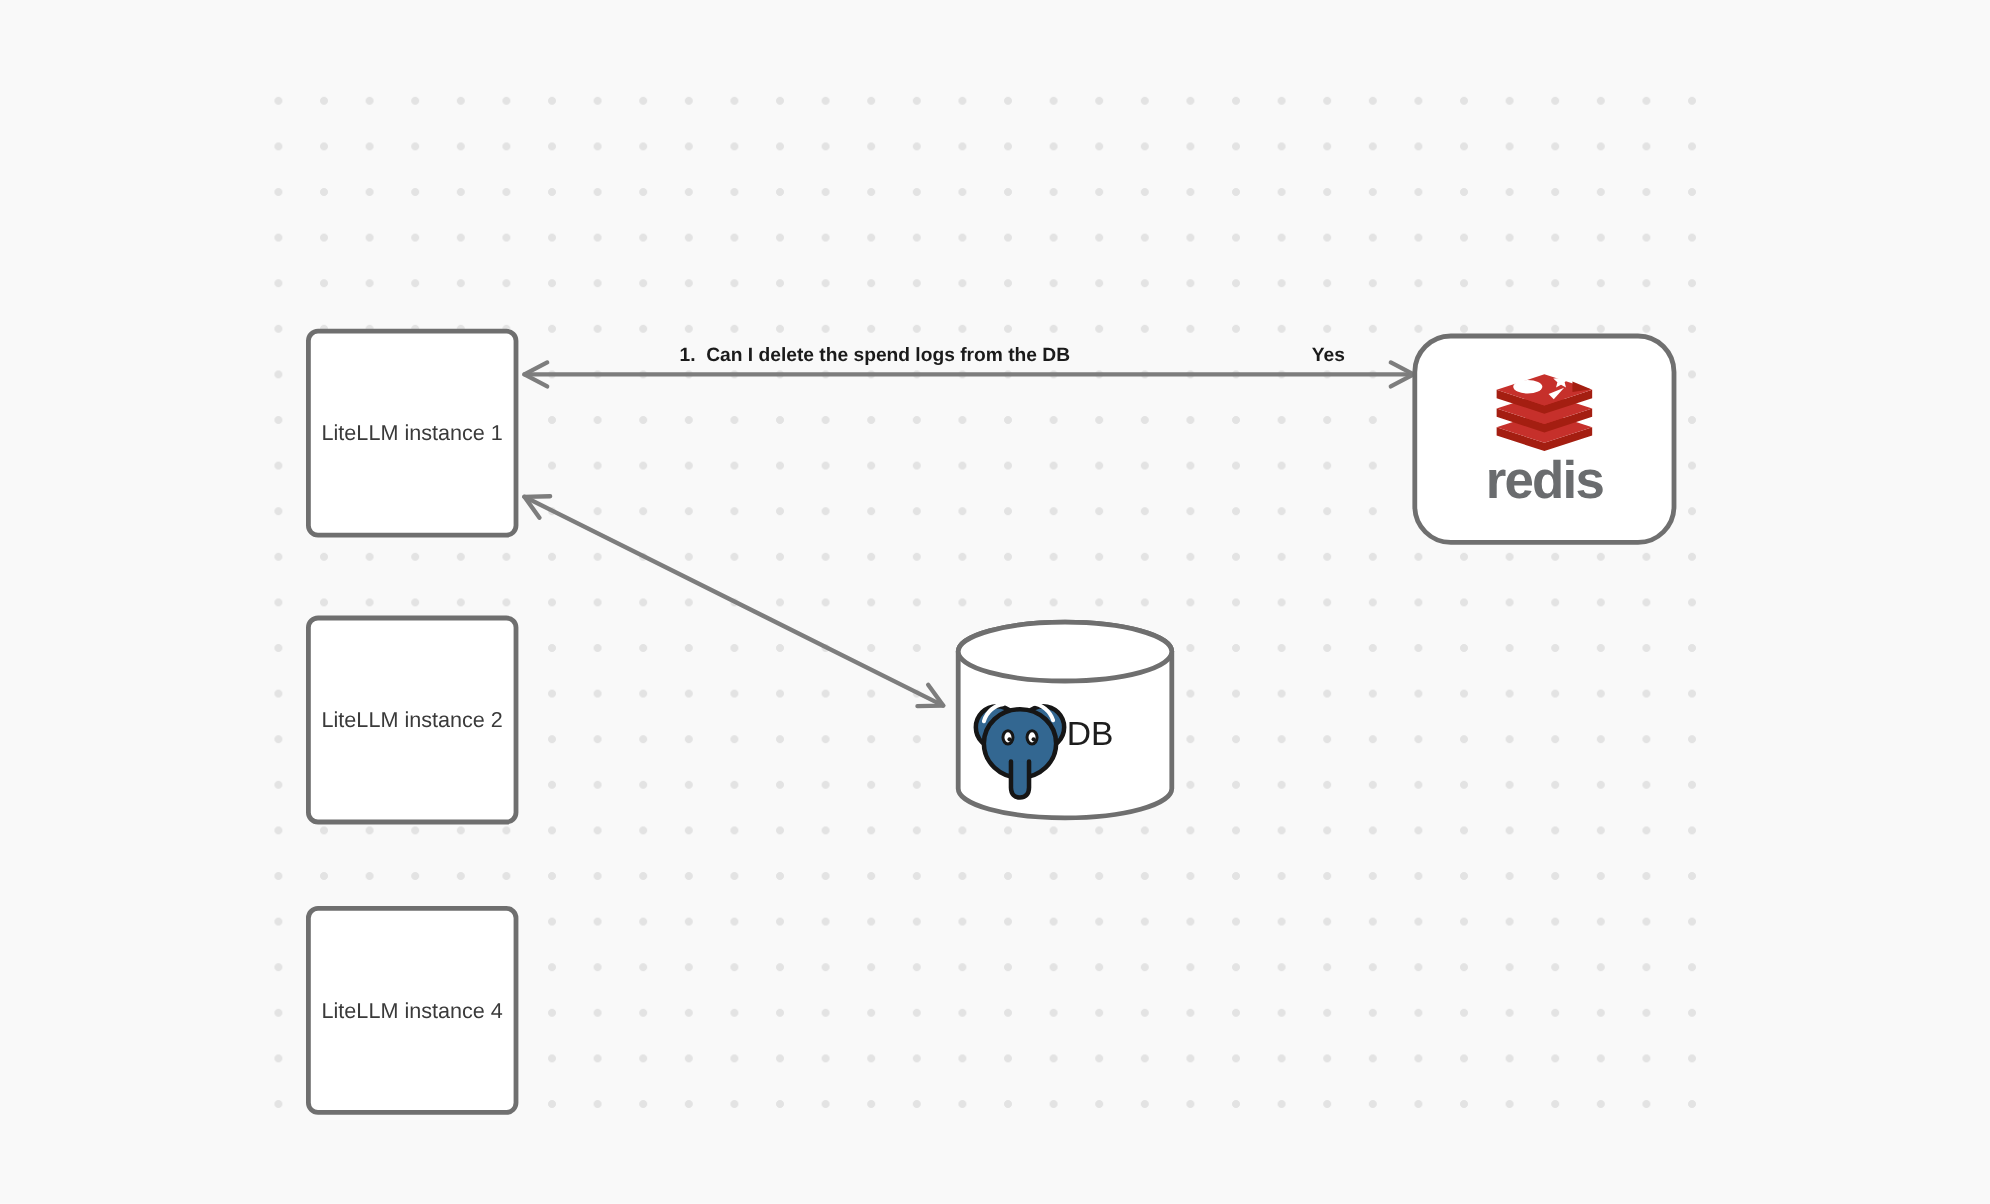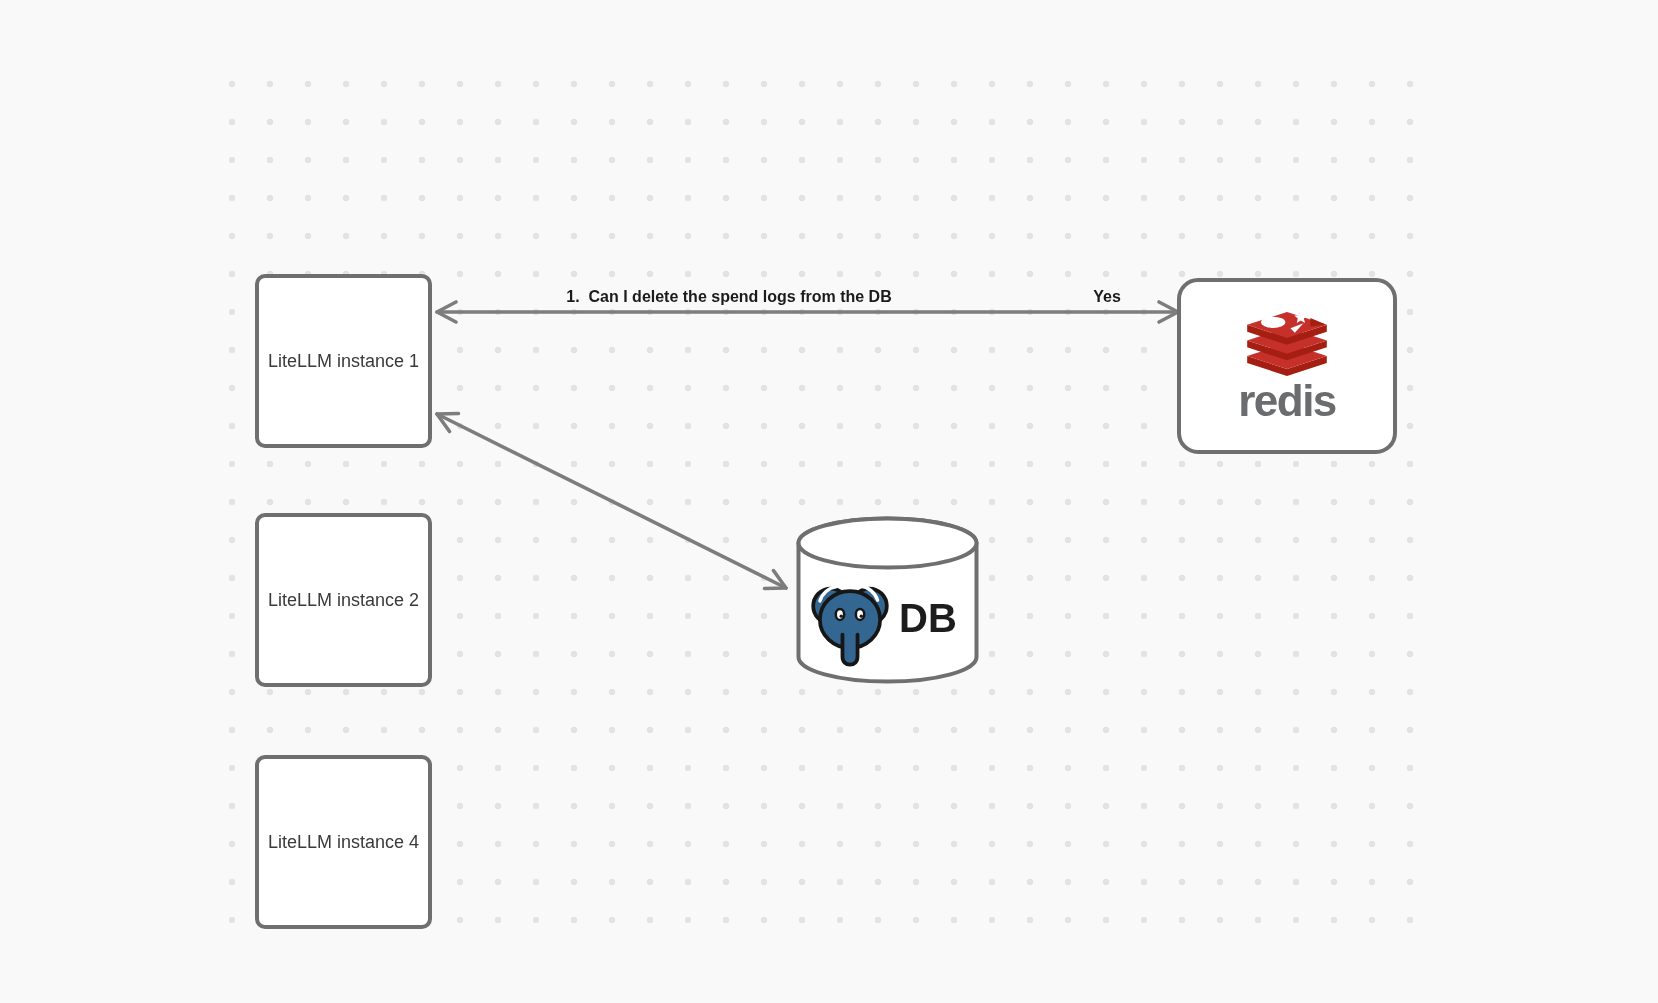--- a/index.html
+++ b/index.html
@@ -26,39 +26,39 @@
     font-size:18px;color:var(--box-text-color,#3a3a3a);
   }
   .node-1{left:255px;top:274px;border-radius:10px;}
   .node-2{left:255px;top:513px;}
   .node-3{left:255px;top:755px;}
 
   .redis-node{
     position:absolute;left:1177px;top:278px;width:220px;height:176px;box-sizing:border-box;
     background:var(--shape-fill,#fff);
     border:4px solid var(--shape-stroke,#6f6f6f);
-    border-radius:21px;
+    border-radius:32px;
     display:flex;flex-direction:column;align-items:center;justify-content:center;text-align:right;
   }
   .redis-wordmark{
     font-size:44px;font-weight:700;letter-spacing:-1.5px;line-height:1;
     color:var(--redis-wordmark-color,#6a6c6e);margin-top:-4px;
   }
   .r-top{fill:var(--redis-red,#c6302b);}
   .r-dark{fill:var(--redis-dark-red,#a41e11);}
   .r-white{fill:#ffffff;}
 
   .db-node{position:absolute;left:794px;top:514px;width:187px;height:172px;}
   .cyl{fill:var(--shape-fill,#fff);stroke:var(--shape-stroke,#6f6f6f);stroke-width:4;}
   .pg-icon{position:absolute;left:14px;top:62px;}
   .pg-body{fill:var(--postgres-blue,#336791);}
   .pg-stroke{stroke:var(--postgres-outline,#161616);stroke-width:4.5;stroke-linejoin:round;stroke-linecap:round;}
   .db-text{
-    position:absolute;left:105px;top:84px;line-height:1;
-    font-size:40px;font-weight:700;color:var(--db-text-color,#1d1d1d);
+    position:absolute;left:95px;top:84px;line-height:1;
+    font-size:28px;font-weight:400;color:var(--db-text-color,#1d1d1d);
   }
 
   .arrow-layer{position:absolute;left:0;top:0;pointer-events:none;}
   .arrow-line{fill:none;stroke:var(--arrow-stroke,#7d7d7d);stroke-width:3.6;stroke-linecap:round;}
   .ah-path{fill:none;stroke:var(--arrow-stroke,#7d7d7d);stroke-width:3.6;stroke-linecap:round;stroke-linejoin:round;}
 
   .flow-label{
     position:absolute;transform:translate(-50%,-100%);
     font-size:16px;font-weight:700;color:var(--label-color,#1b1b1b);
     white-space:pre;

